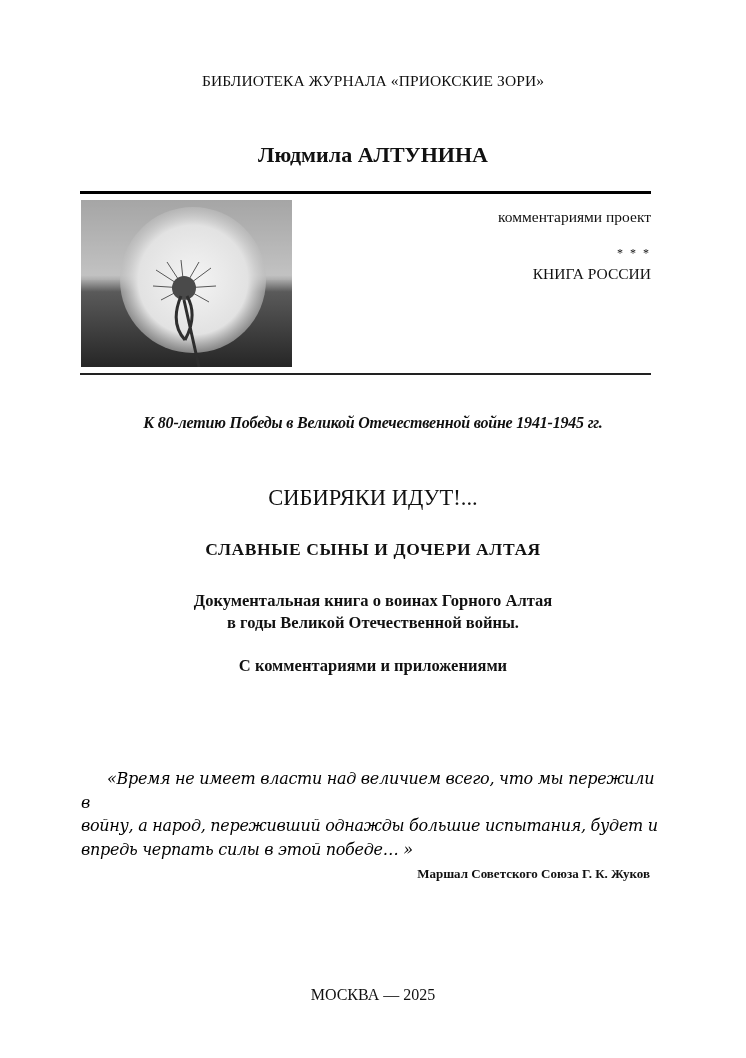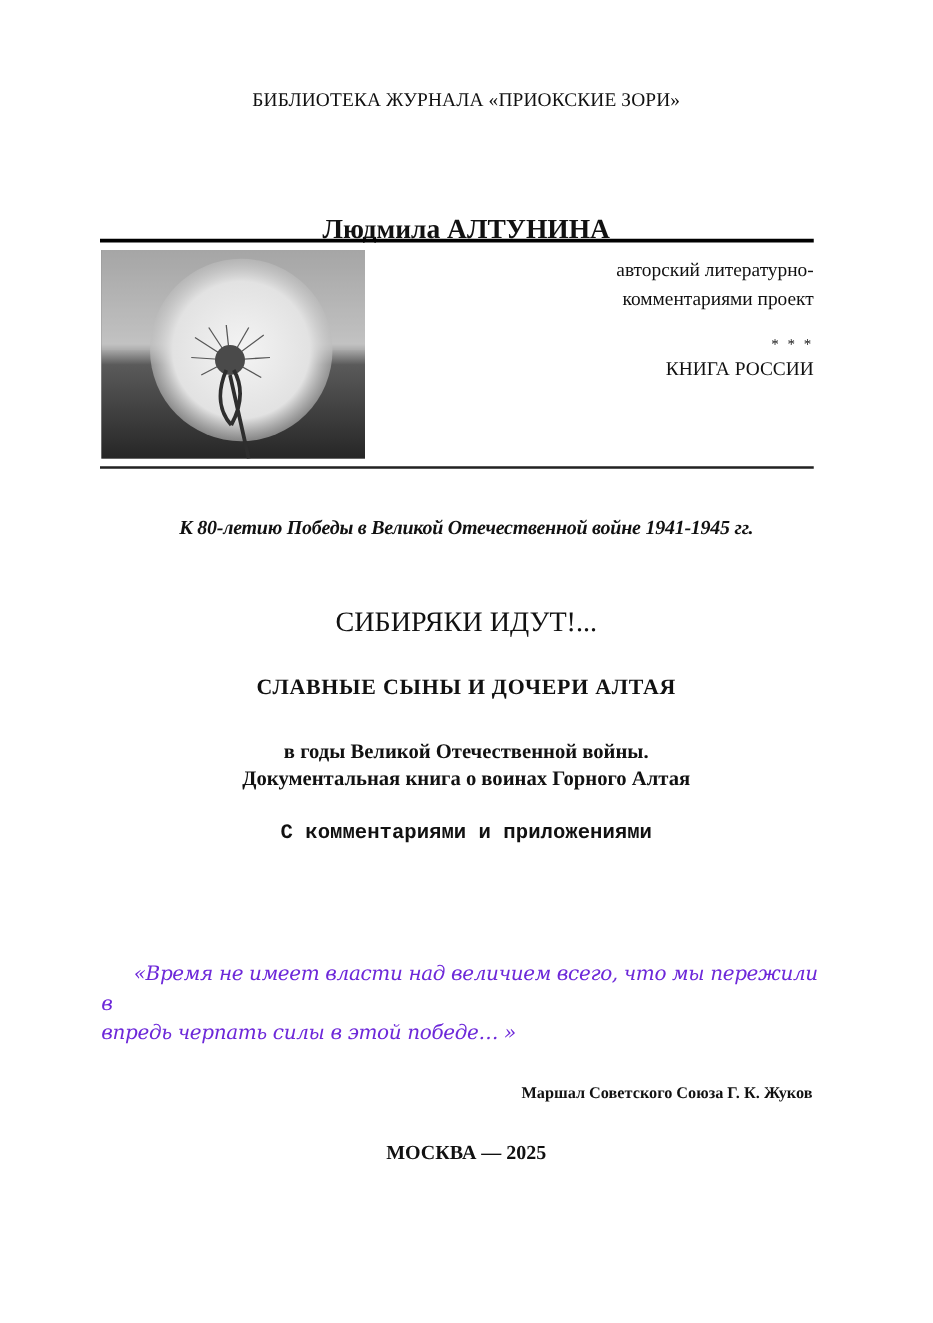--- a/index.html
+++ b/index.html
@@ -3,44 +3,44 @@
   <meta charset="utf-8">
   <style>
     html, body { margin: 0; padding: 0; background: #ffffff; }
     body {
       width: 746px; height: 1058px; position: relative; overflow: hidden;
       font-family: "Liberation Serif", "DejaVu Serif", serif; color: #111;
     }
     .abs { position: absolute; }
     .center { left: 0; width: 746px; text-align: center; }
     .series { top: 72px; font-size: 15.5px; letter-spacing: 0.1px; }
-    .author { top: 142px; font-size: 22px; font-weight: bold; margin-top: 28px; }
+    .author { top: 142px; font-size: 22px; font-weight: bold; }
     .rule { left: 80px; width: 571px; background: #000; }
     .rule.top { top: 191px; height: 3px; }
     .rule.bottom { top: 373px; height: 2px; background: #222; }
     .cover-image {
       left: 81px; top: 200px; width: 211px; height: 167px; overflow: hidden;
       background: #777;
     }
     .project { right: 95px; top: 206px; text-align: right; font-size: 15.5px; line-height: 22.5px; }
     .project .p-title { font-size: 18px; line-height: 24px; }
     .project .stars { margin-top: 14px; font-size: 12px; letter-spacing: 2px; line-height: 20px; }
     .project .book { font-size: 15.5px; line-height: 22px; }
     .dedication { top: 414px; font-size: 16px; font-weight: bold; font-style: italic; letter-spacing: -0.2px; font-family: Liberation Serif, serif; }
     .main-title { top: 485px; font-size: 22.5px; font-weight: normal; }
     .subtitle { top: 539px; font-size: 17.5px; font-weight: bold; letter-spacing: 0.6px; }
     .desc { top: 590px; font-size: 16.5px; font-weight: bold; line-height: 22px; }
-    .comments { top: 656px; font-size: 16.5px; font-weight: bold; font-family: Liberation Mono, monospace; }
+    .comments { top: 656px; font-size: 16.5px; font-weight: bold; }
     .quote {
       left: 81px; width: 580px; top: 767px; font-size: 16px; line-height: 23.5px;
-      font-style: italic; color: #6d28d9; font-family: "DejaVu Serif", serif; letter-spacing: -0.3px;
+      font-style: italic; color: #000000; font-family: "DejaVu Serif", serif; letter-spacing: -0.3px;
     }
     .quote .indent { display: inline-block; width: 26px; }
     .attribution { right: 96px; top: 846px; font-size: 13px; font-weight: bold; margin-top: 20px; }
-    .imprint { top: 914px; font-size: 16px; font-weight: bold; }
+    .imprint { top: 986px; font-size: 16px; }
   </style>
 </head>
 <body>
 
 <div>
 
   <div class="abs center series">БИБЛИОТЕКА ЖУРНАЛА «ПРИОКСКИЕ ЗОРИ»</div>
 
   <div class="abs center author">Людмила АЛТУНИНА</div>
 
@@ -74,43 +74,43 @@
         <line x1="103" y1="88" x2="86" y2="62"></line>
         <line x1="103" y1="88" x2="72" y2="86"></line>
         <line x1="103" y1="88" x2="135" y2="86"></line>
       </g>
       <circle cx="103" cy="88" r="12" fill="#4a4a4a"></circle>
       <path d="M100 96 C 92 115, 95 130, 104 140 M106 96 C 114 110, 112 125, 104 140 M103 100 L 118 167" stroke="#2e2e2e" stroke-width="3" fill="none"></path>
     </svg>
   </div>
 
   <div class="abs project">
-    <div>авторский литературно-</div>
     <div>комментариями проект</div>
     <div class="stars">* * *</div>
     <div class="book">КНИГА РОССИИ</div>
   </div>
 
   <div class="abs rule bottom"></div>
 
   <div class="abs center dedication">К 80-летию Победы в Великой Отечественной войне 1941-1945 гг.</div>
 
   <div class="abs center main-title">СИБИРЯКИ ИДУТ!...</div>
 
   <div class="abs center subtitle">СЛАВНЫЕ СЫНЫ И ДОЧЕРИ АЛТАЯ</div>
 
   <div class="abs center desc">
+    <div>Документальная книга о воинах Горного Алтая</div>
     <div>в годы Великой Отечественной войны.</div>
-    <div>Документальная книга о воинах Горного Алтая</div>
   </div>
 
   <div class="abs center comments">С комментариями и приложениями</div>
 
   <div class="abs quote">
     <div><span class="indent"></span><span>«Время не имеет власти над величием  всего, что мы пережили в</span></div>
+    <div>войну, а народ, переживший однажды большие испытания, будет и</div>
     <div>впредь черпать силы в этой победе… »</div>
   </div>
 
   <div class="abs attribution">Маршал Советского Союза Г. К. Жуков</div>
 
   <div class="abs center imprint">МОСКВА — 2025</div>
 
 </div>
 
 </body></html>

